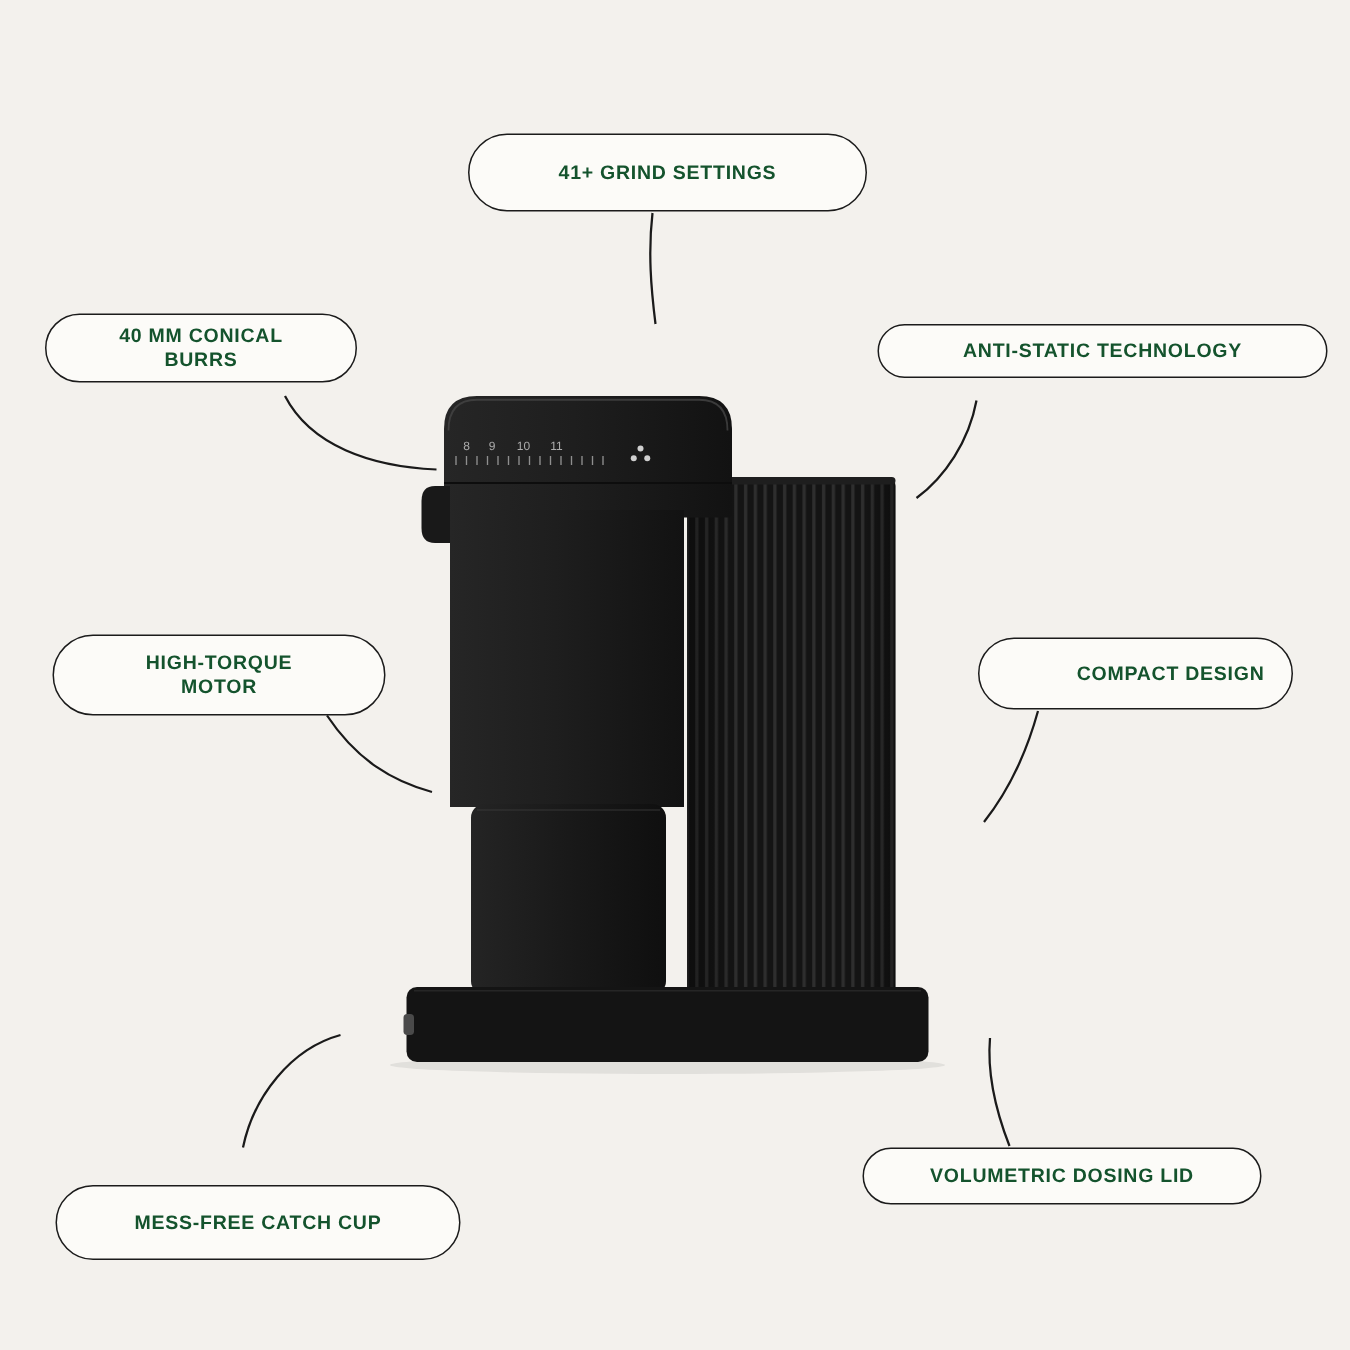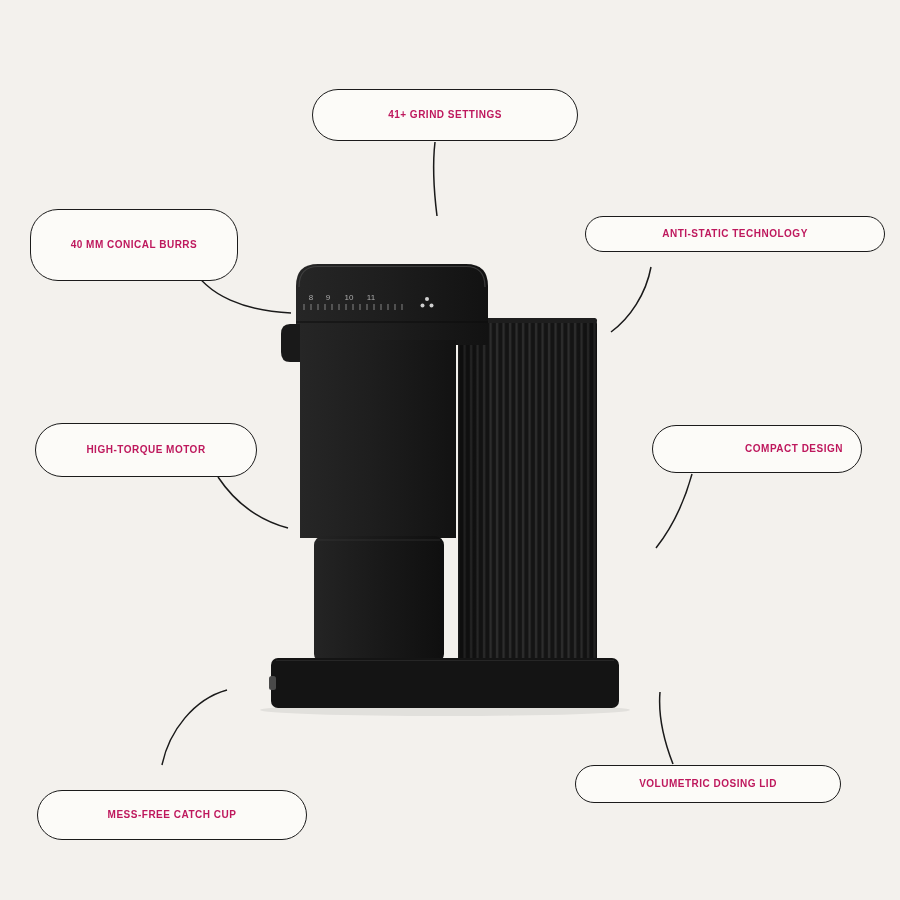--- a/index.html
+++ b/index.html
@@ -24,30 +24,30 @@
     position:absolute;
     background:#fcfbf8;
     border:1.8px solid #1b1b1b;
     border-radius:28px;
     display:flex;
     align-items:center;
     justify-content:center;
     text-align:center;
     box-sizing:border-box;
     padding:12px 18px;
-    color:#be185d;
-    font-size:10px;
+    color:#14532d;
+    font-size:13px;
     font-weight:700;
     letter-spacing:.5px;
     line-height:1.25;
     text-transform:uppercase;
   }
   .pill span{display:block;}
   .p1{left:312px; top:89px;  width:266px; height:52px;}
-  .p2{left:30px;  top:209px; width:208px; height:72px;}
+  .p2{left:30px;  top:209px; width:208px; height:46px;}
   .p2 span{max-width:160px;}
   .p3{left:585px; top:216px; width:300px; height:36px;}
   .p4{left:35px;  top:423px; width:222px; height:54px;}
   .p4 span{max-width:150px;}
   .p5{left:652px; top:425px; width:210px; height:48px;justify-content:flex-end;}
   .p6{left:37px;  top:766px; width:270px; height:50px;margin-top:24px;}
   .p7{left:575px; top:765px; width:266px; height:38px;}
   .dial-num{
     font-family:"Liberation Sans", sans-serif;
     font-size:8px;

